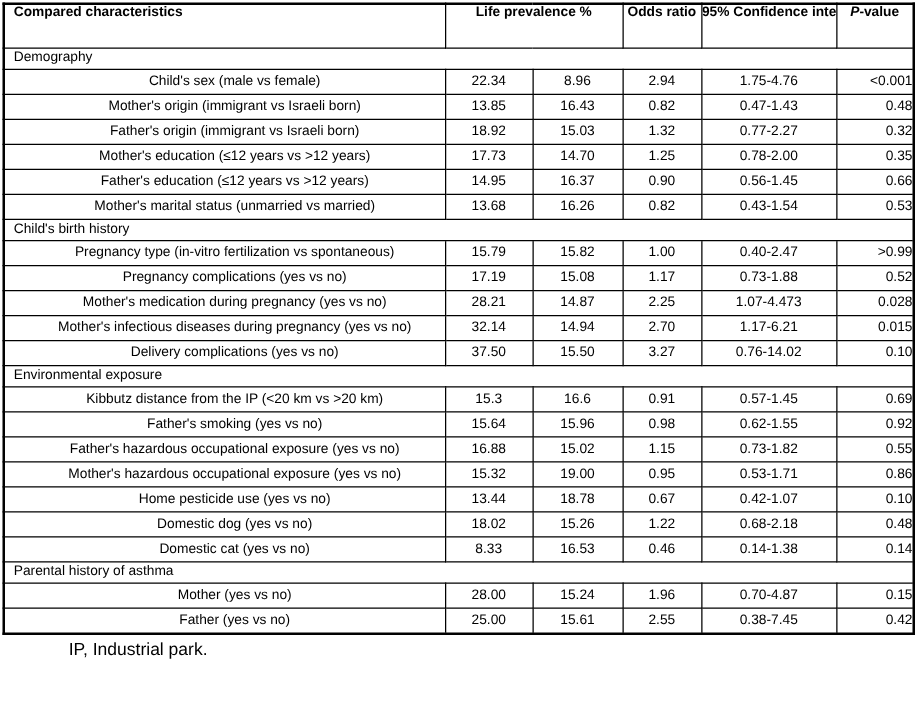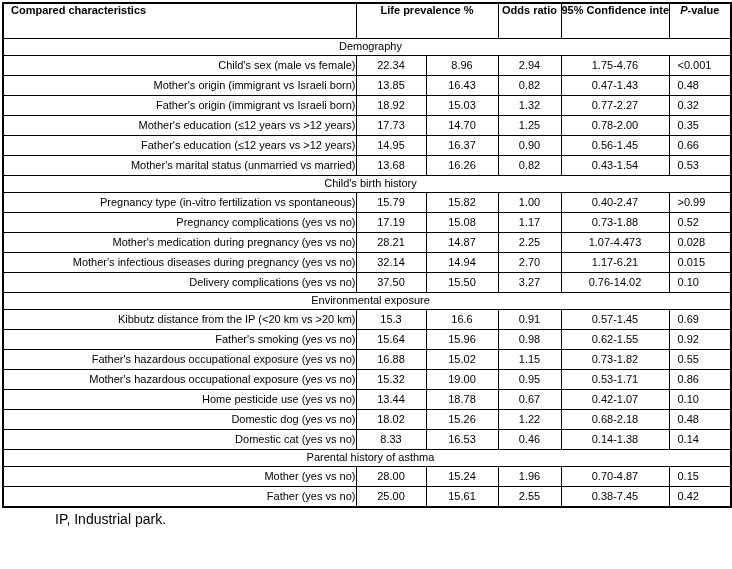--- a/index.html
+++ b/index.html
@@ -40,38 +40,38 @@
     text-align: center;
     white-space: normal;
   }
   thead th.chars-head {
     text-align: left;
     padding-left: 7px;
   }
   thead th .p-ital { font-style: italic; }
   tr.section-row td {
     height: 16px;
-    text-align: center;
+    text-align: left;
     padding-left: 7px;
     vertical-align: middle;
   }
   tr.data-row td {
     height: 19px;
     vertical-align: middle;
   }
   tr.data-row td.label {
-    text-align: right;
+    text-align: center;
     padding-left: 16px;
   }
   tr.data-row td.num {
     text-align: center;
   }
   tr.data-row td.pval {
-    text-align: left;
-    padding-left: 8px;
+    text-align: right;
+    padding-left: 20px;
     margin-left: 44px;
   }
   .footnote {
     margin: 3px 0 0 55px;
     font-size: 14px;
   }
 </style>
 </head>
 <body>
 

